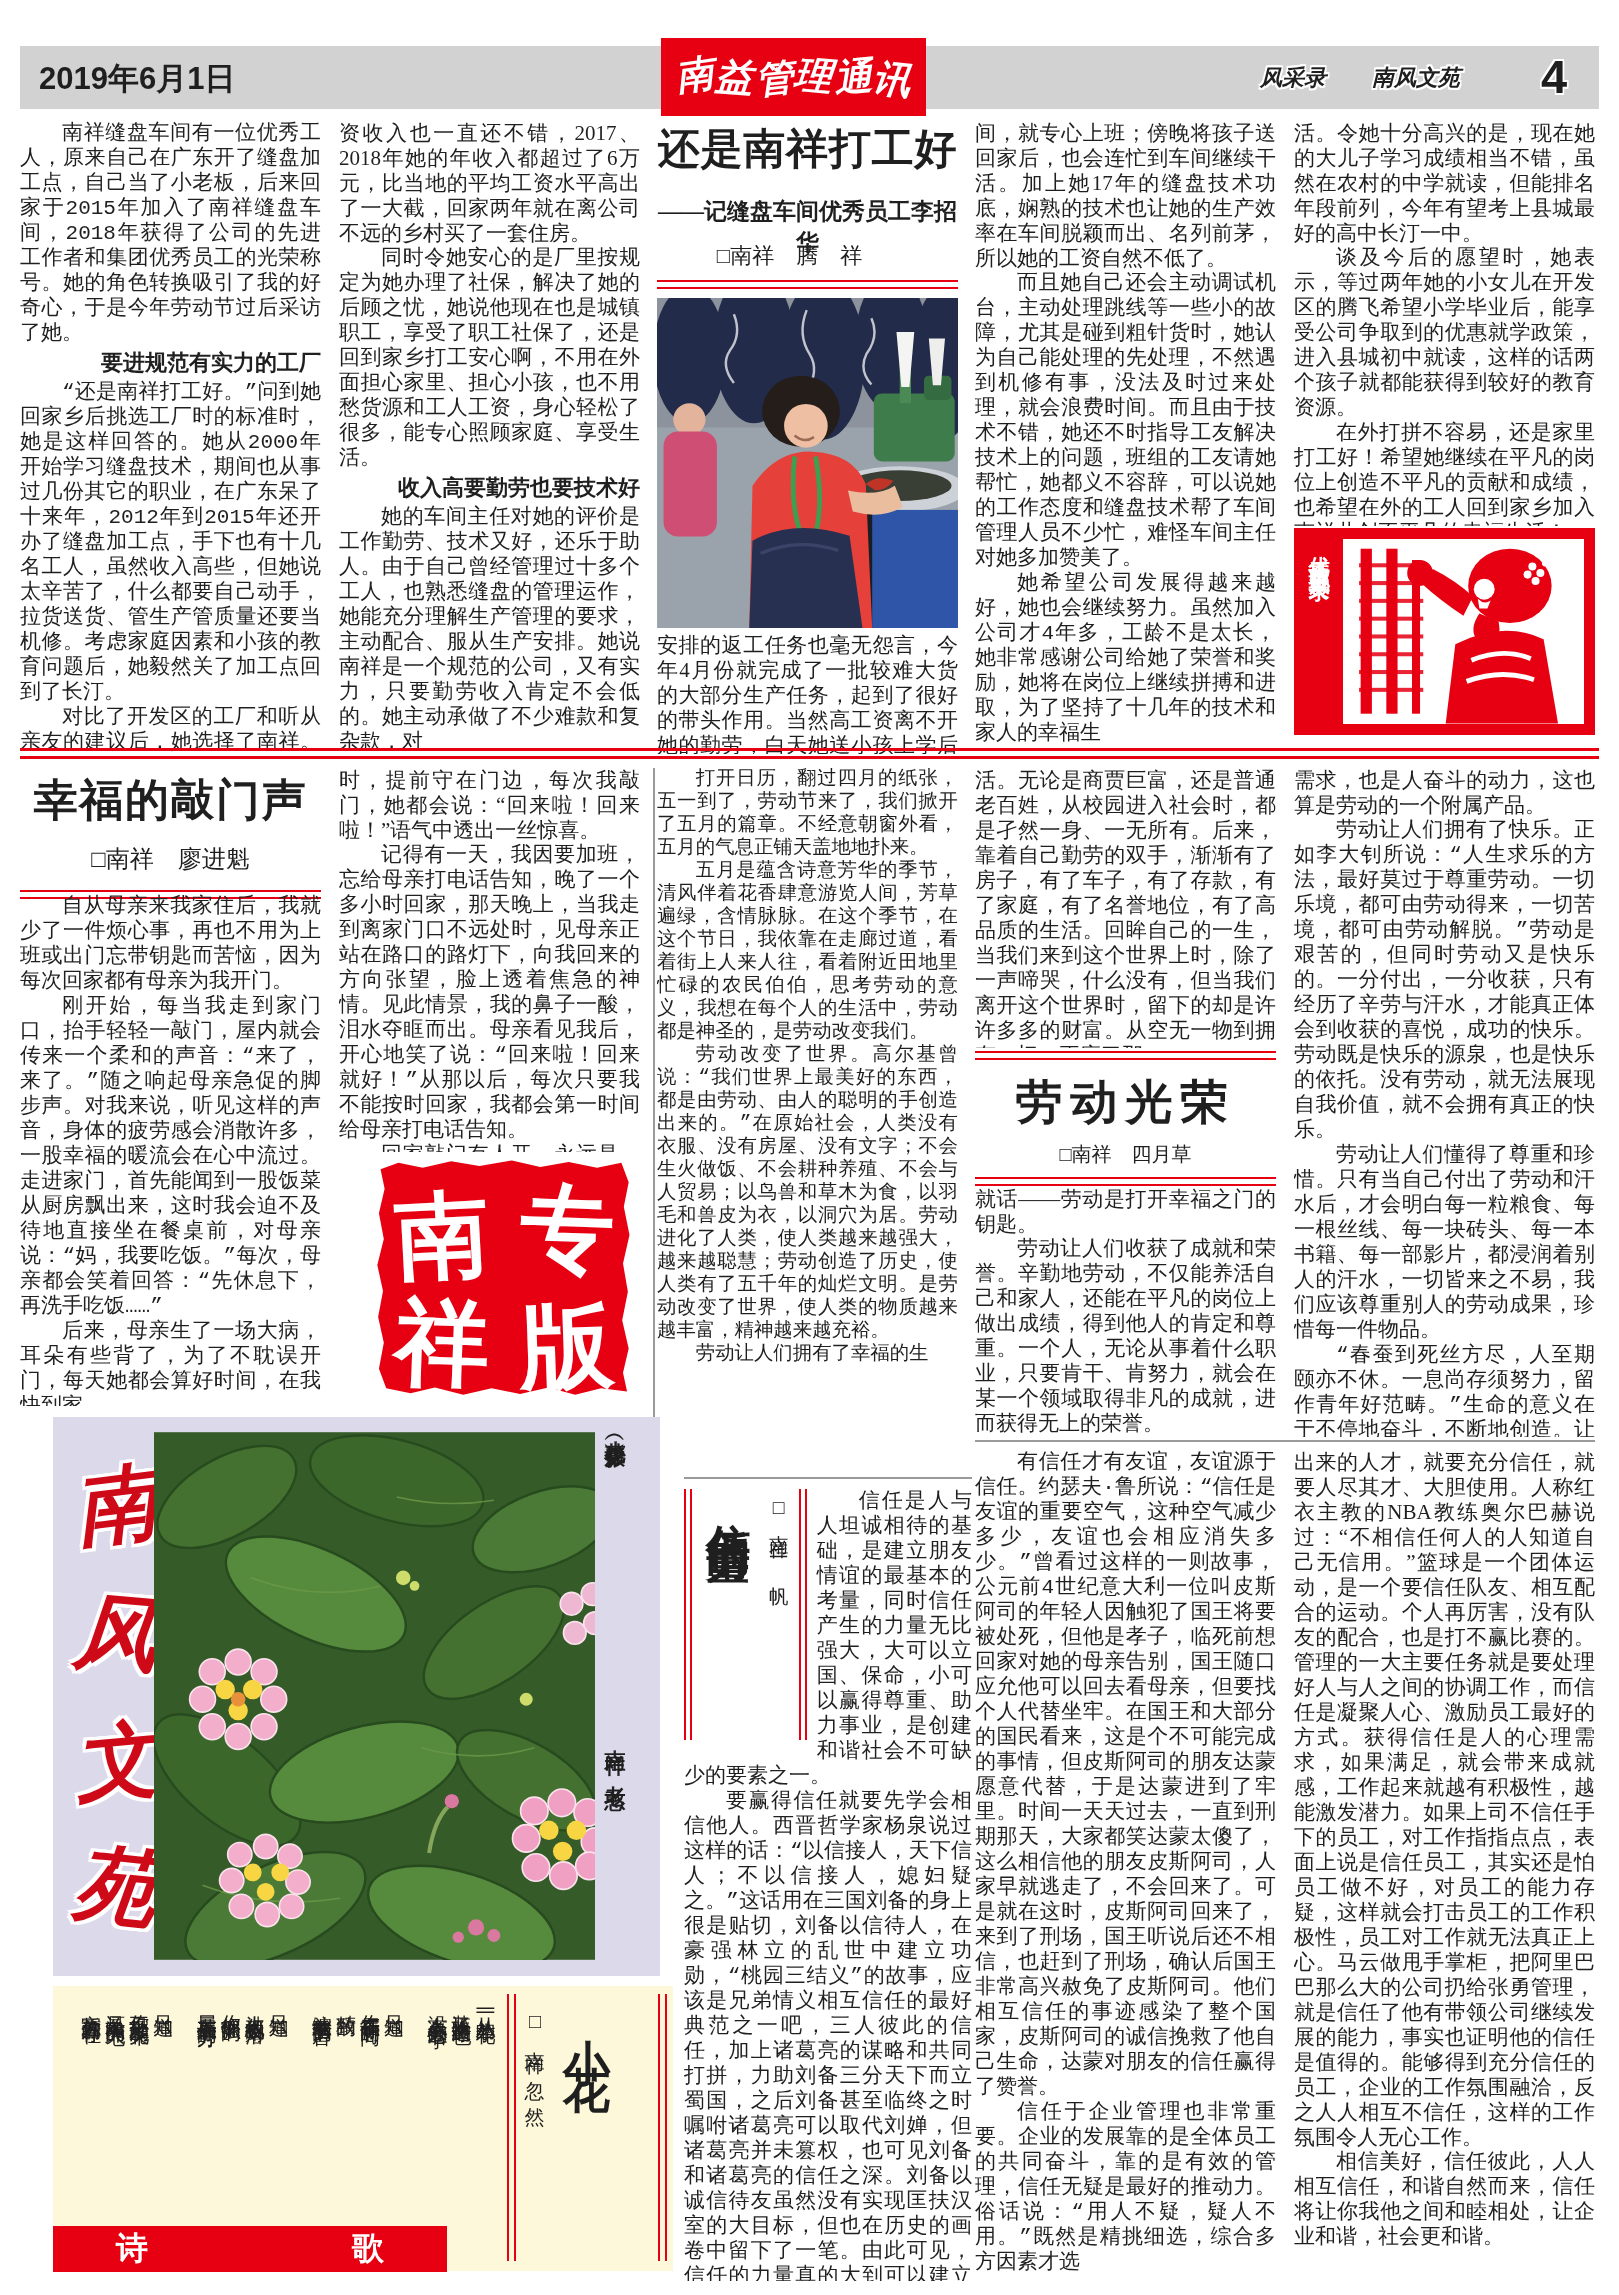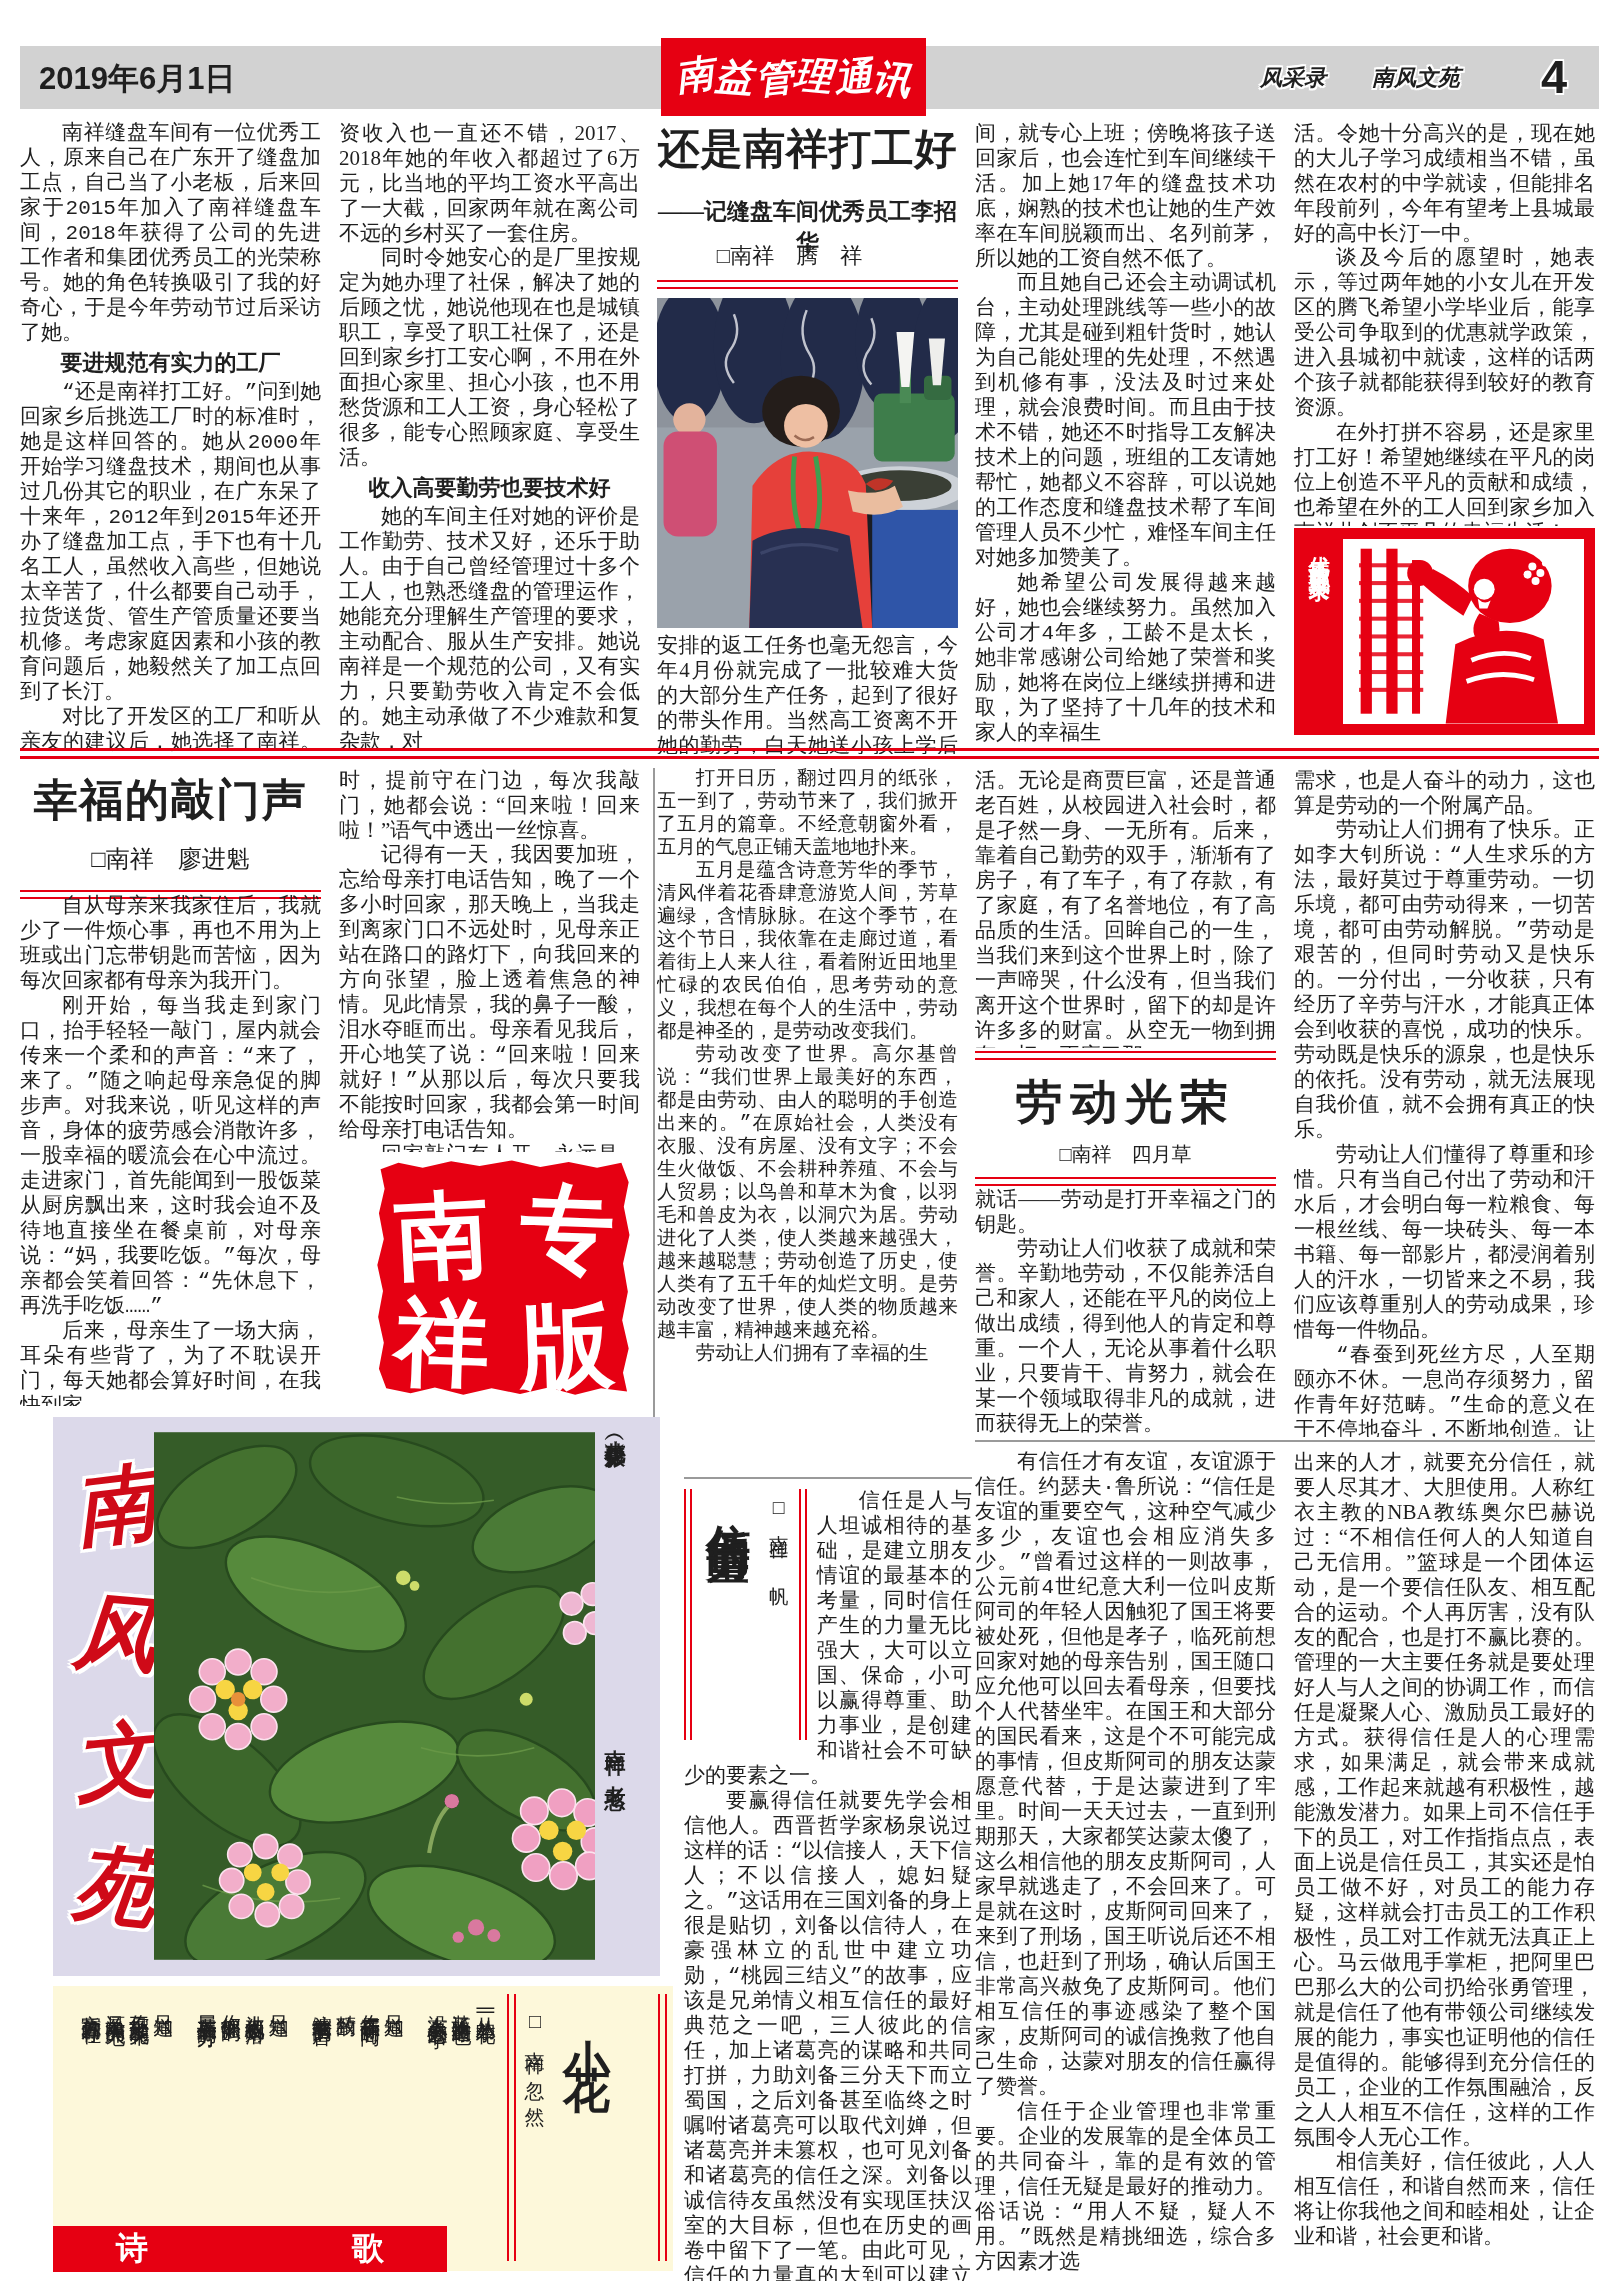--- a/index.html
+++ b/index.html
@@ -25,21 +25,21 @@
   .masthead .ch4{transform:rotate(-5deg);}
   .masthead .ch5{transform:rotate(6deg) translateY(2.4px);}
   .hdr-sec{top:63px;font-weight:bold;font-size:22px;font-style:italic;}
   .hdr-num{top:49px;font-weight:bold;font-size:47px;}
   
   .tcol{position:absolute;width:301px;overflow:hidden;}
   .p{font-size:21px;line-height:25px;text-align:justify;}
   .ind{text-indent:2em;font-family:Liberation Mono, monospace;}
   .tight .p{font-size:19.4px;line-height:23px;}
   .sh{font-family:"Liberation Sans","DejaVu Sans",sans-serif;font-weight:bold;
-      font-size:22px;line-height:34px;text-align:center;}
+      font-size:22px;line-height:34px;text-align:right;}
   
   .hrule2{border-top:2.4px solid var(--red);border-bottom:2.4px solid var(--red);height:9px;}
   .banddiv{border-top:3.2px solid var(--red);border-bottom:3.2px solid var(--red);height:11.3px;}
   .vrule2{border-left:2.4px solid var(--red);border-right:2.4px solid var(--red);width:9px;}
   .gline{background:#9a9a9a;}
   
   .f-title{left:657px;top:121px;width:301px;text-align:center;font-weight:bold;font-size:42px;letter-spacing:0.8px;}
   .f-sub{left:657px;top:196px;width:301px;text-align:center;font-weight:bold;font-size:23px;}
   .f-by{left:639px;top:241px;width:301px;text-align:center;font-size:22px;}
   

